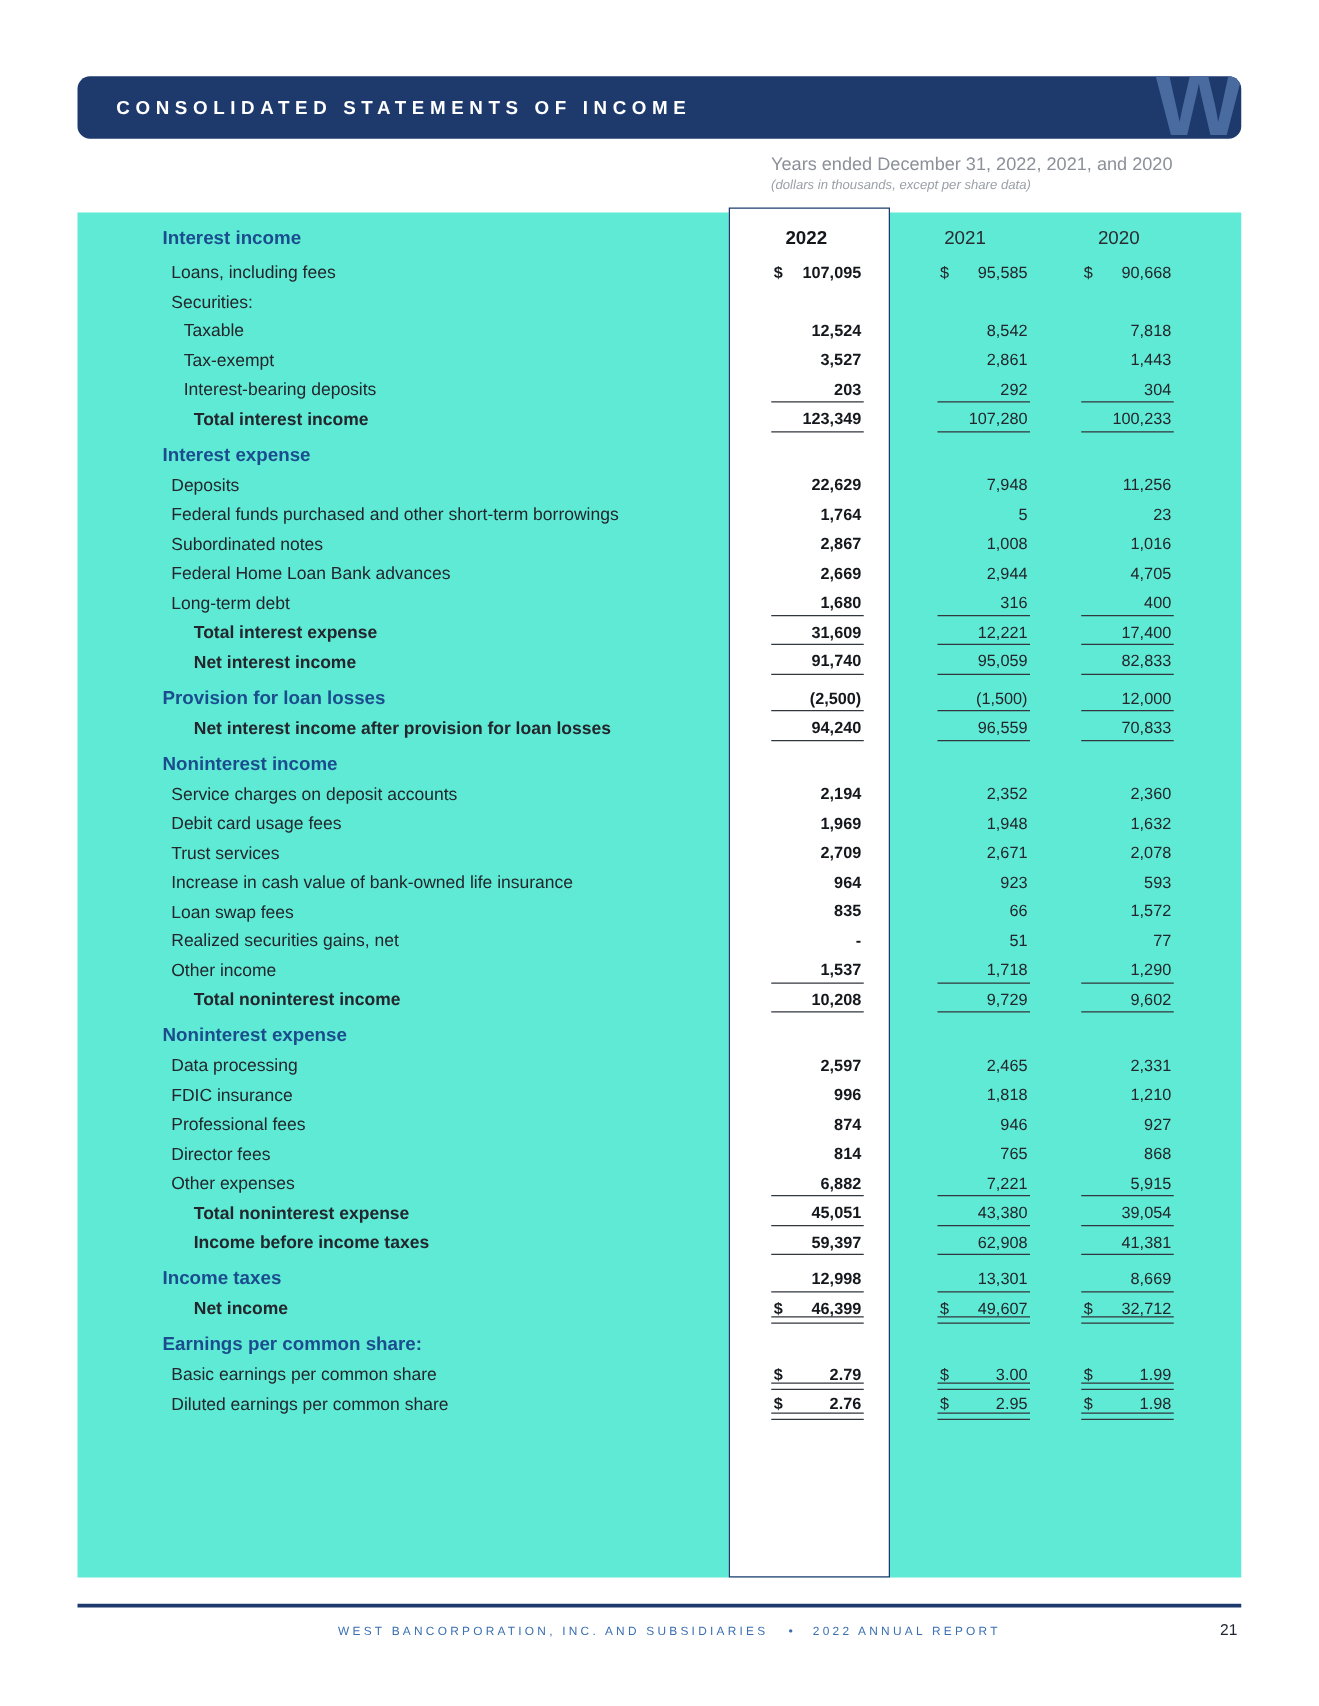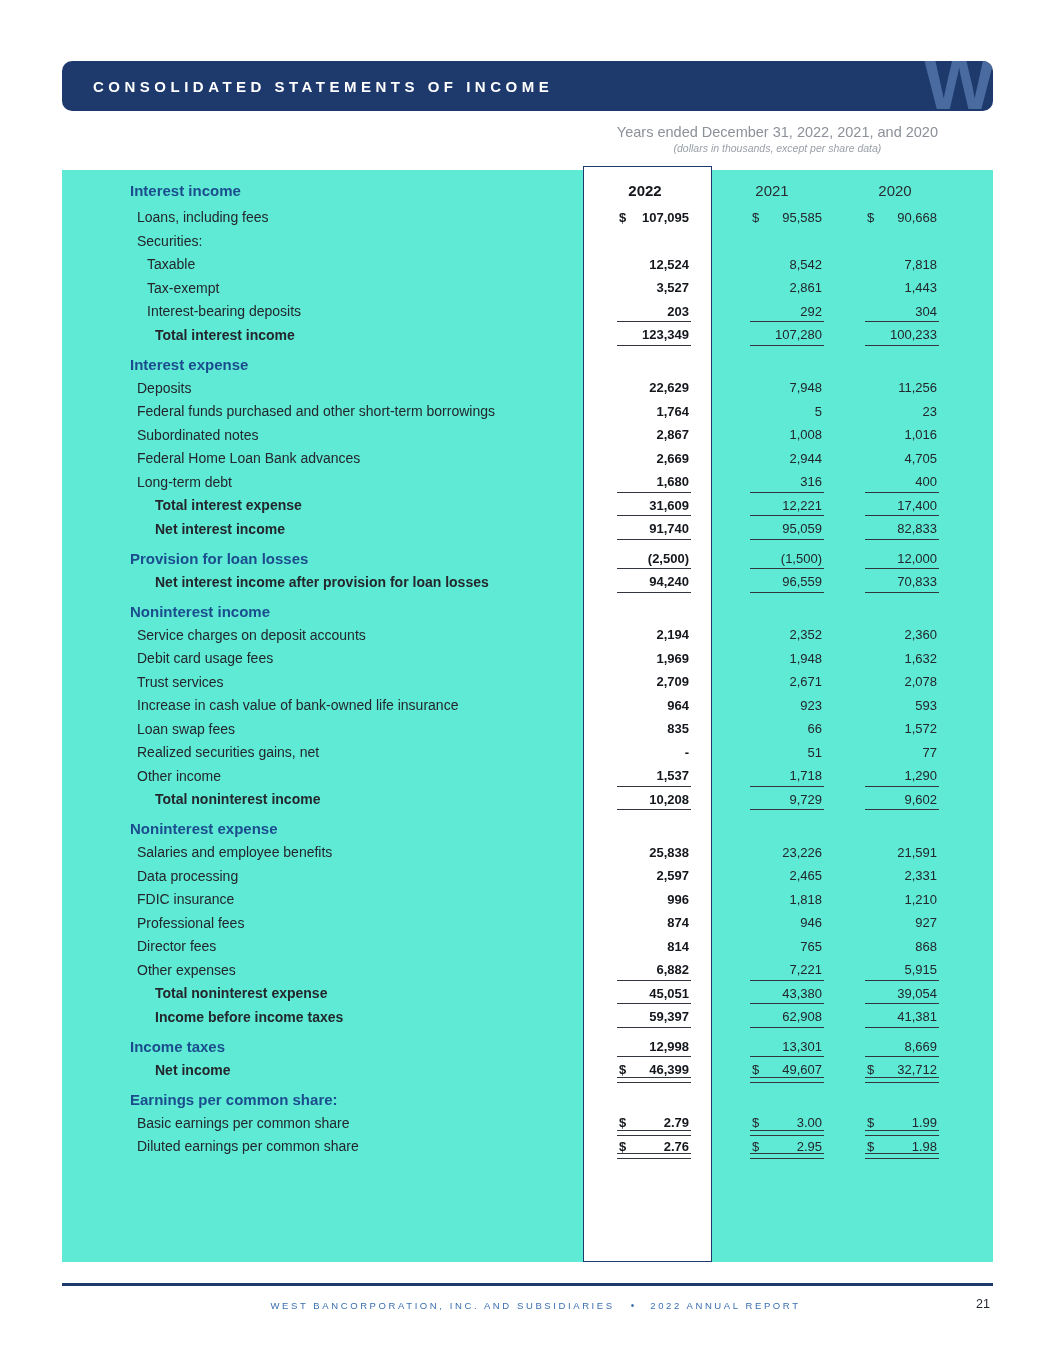--- a/index.html
+++ b/index.html
@@ -23,21 +23,21 @@
     color:#ffffff; font-weight:bold; font-size:15px;
     letter-spacing:4.5px; padding-left:31px; white-space:nowrap;
   }
   .logo-w {
     position:absolute; right:6px; top:-16px;
     font-size:76px; font-weight:800; color:#4a6ba0;
     letter-spacing:-8px; line-height:1; font-family:"Liberation Sans", sans-serif;
   }
 
   
-  .subtitle { position:absolute; right:117px; top:124px; text-align:center; }
+  .subtitle { position:absolute; right:117px; top:124px; text-align:left; }
   .sub1 { font-size:14.5px; color:#8b9099; }
   .sub2 { font-size:10.5px; font-style:italic; color:#9aa0a8; margin-top:2px; }
 
   
   .tablewrap {
     position:absolute; left:62px; top:170px; width:931px; height:1092px;
     background:#5eead4;
   }
   .hbox {
     position:absolute; left:521px; top:-4px; bottom:0; width:129px;
@@ -401,32 +401,20 @@
             <span class="num">9,729</span>
           </div>
           <div class="cell c2 u1">
             <span class="num">9,602</span>
           </div>
         </div>
         <div class="row section">
           <span class="label">Noninterest expense</span>
         </div>
         <div class="row item">
-          <span class="label">Salaries and employee benefits</span>
-          <div class="cell c0">
-            <span class="num">25,838</span>
-          </div>
-          <div class="cell c1">
-            <span class="num">23,226</span>
-          </div>
-          <div class="cell c2">
-            <span class="num">21,591</span>
-          </div>
-        </div>
-        <div class="row item">
           <span class="label">Data processing</span>
           <div class="cell c0">
             <span class="num">2,597</span>
           </div>
           <div class="cell c1">
             <span class="num">2,465</span>
           </div>
           <div class="cell c2">
             <span class="num">2,331</span>
           </div>

